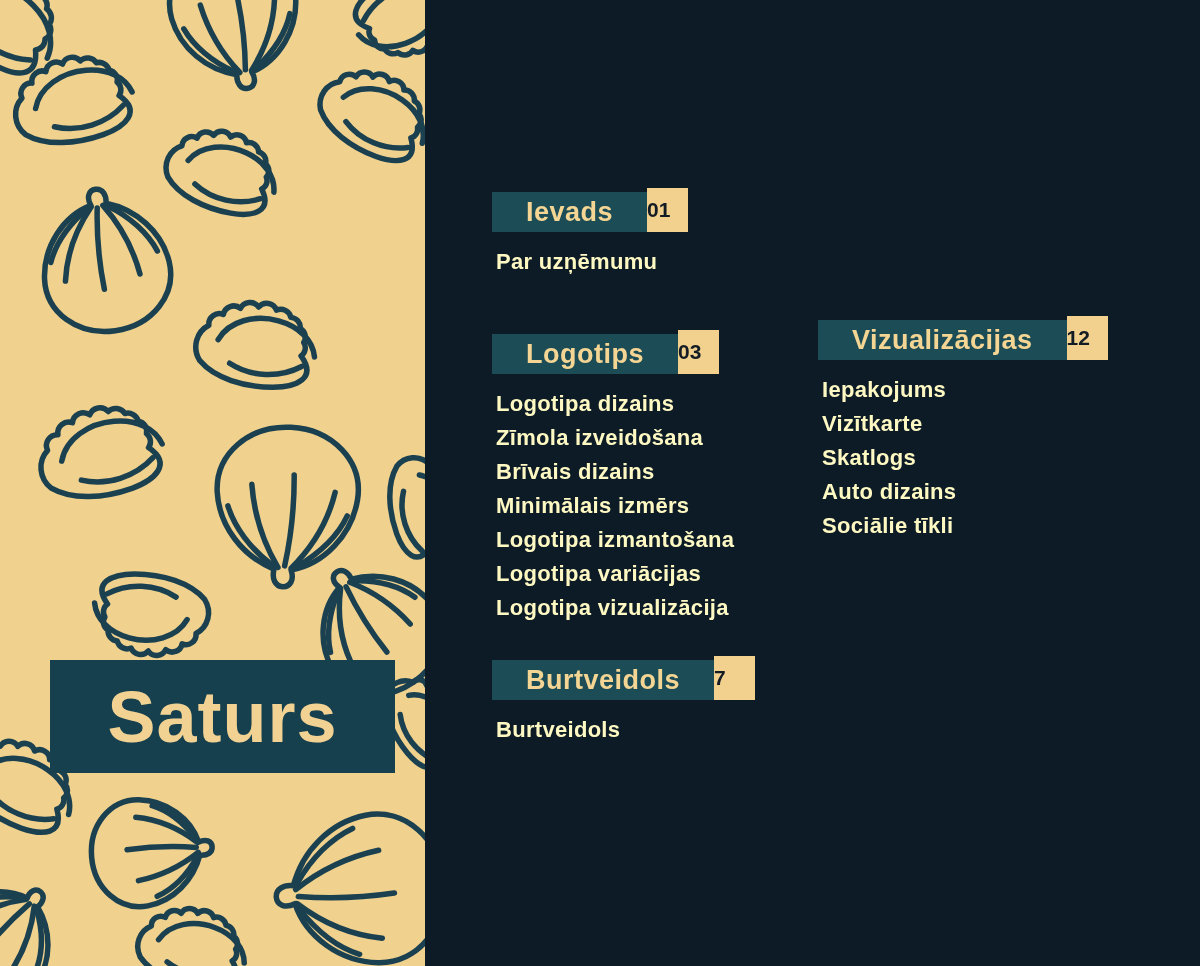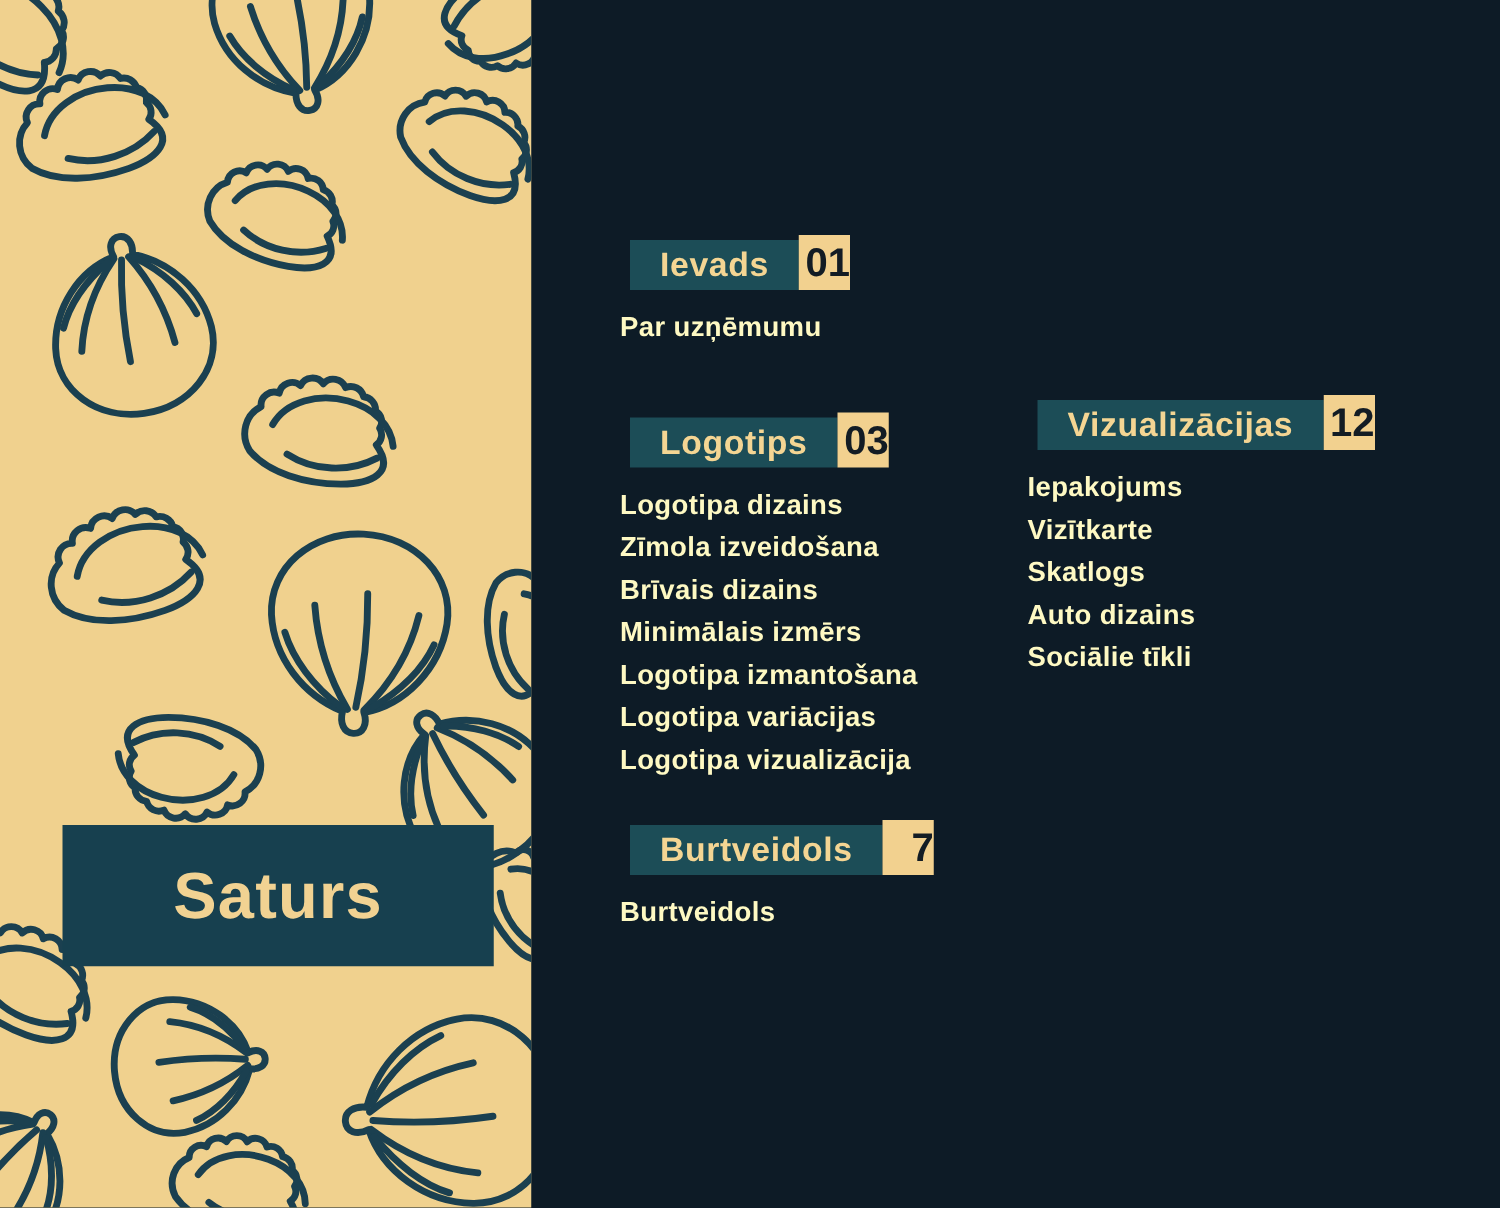--- a/index.html
+++ b/index.html
@@ -19,38 +19,37 @@
     fill:none;stroke:#1B4050;stroke-width:5.5;
     stroke-linecap:round;stroke-linejoin:round;
     vector-effect:non-scaling-stroke;
   }
   .title-box{
     position:absolute;left:50px;top:660px;width:345px;height:113px;
     background:#17404F;
     display:flex;align-items:center;justify-content:center;
   }
   .title-box span{
-    color:#F1D292;font-size:52px;font-weight:bold;letter-spacing:1px;
+    color:#F1D292;font-size:72px;font-weight:bold;letter-spacing:1px;
   }
   .toc-col{position:absolute;top:0;width:340px;height:966px;}
   #col1{left:492px;}
   #col2{left:818px;}
   .toc-section{position:absolute;left:0;}
   .sec-head{display:flex;align-items:flex-end;height:44px;}
   .sec-bar{
-    background:#1C4D57;height:40px;padding:0 24px;
+    background:#1C4D57;height:40px;padding:0 34px;
     display:flex;align-items:center;justify-content:center;
     color:#F4D593;font-size:27px;font-weight:bold;letter-spacing:.5px;
     white-space:nowrap;
-    margin-left:12px;
   }
   .sec-num{
     background:#F2D18F;min-width:41px;height:44px;
-    display:flex;align-items:center;justify-content:flex-end;
-    color:#131C24;font-size:32px;font-weight:bold;
+    display:flex;align-items:center;justify-content:flex-start;
+    color:#131C24;font-size:21px;font-weight:bold;
   }
   .sec-items{list-style:none;margin:13px 0 0 4px;padding:0;}
   .sec-items li{
     color:#fef9c3;font-size:22px;font-weight:600;line-height:34px;
     letter-spacing:.3px;white-space:nowrap;
   }
 </style>
 </head>
 <body>
 

